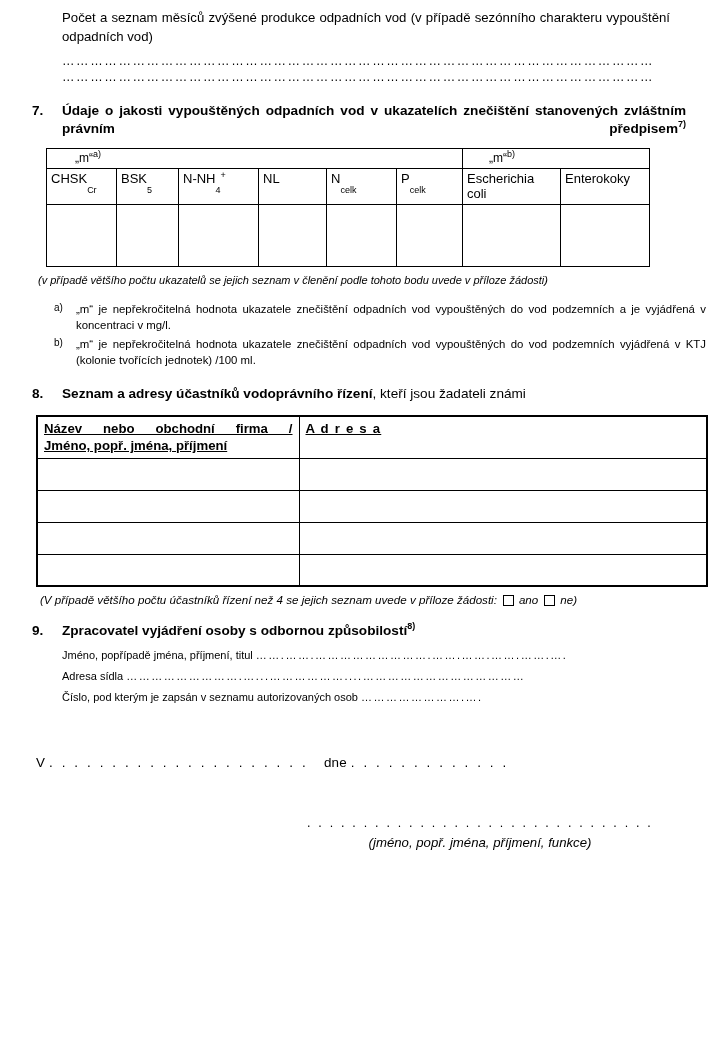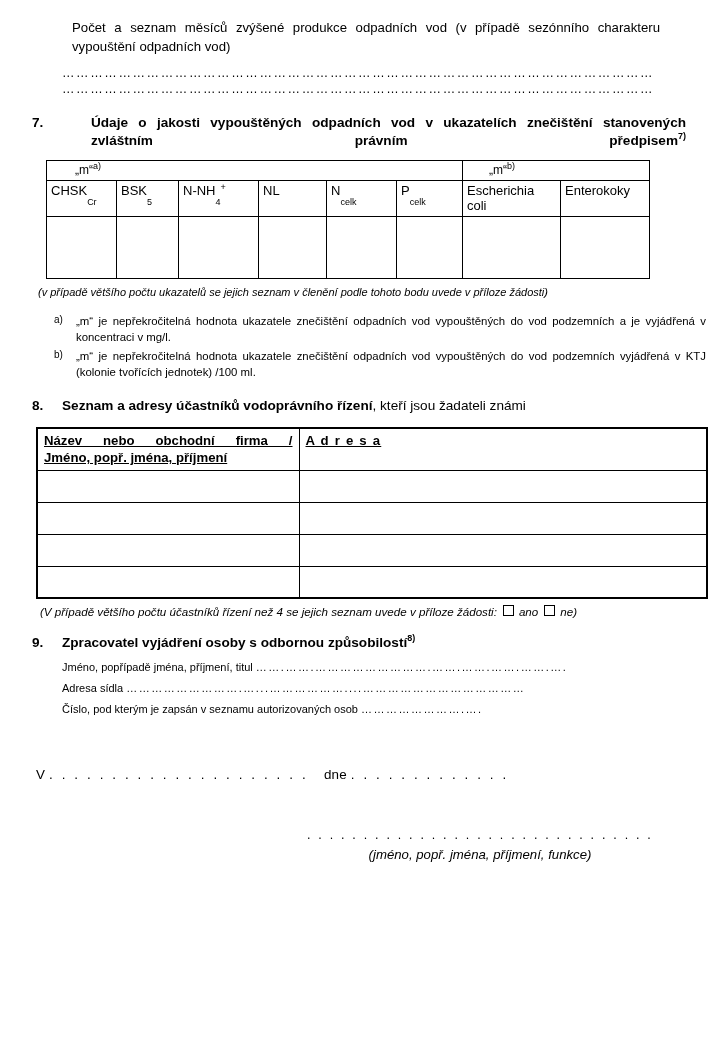--- a/index.html
+++ b/index.html
@@ -18,21 +18,21 @@
   }
   .page {
     position: relative;
     width: 710px;
     height: 1059px;
     padding: 0 18px;
   }
 
   
   .intro {
-    margin: 10px;
+    margin: 0;
     padding: 8px 22px 0 44px;
     font-size: 13.2px;
     line-height: 1.45;
     text-align: justify;
   }
   .dotline {
     padding: 0 16px 0 44px;
     font-size: 12.5px;
     letter-spacing: 1.6px;
     color: #000;
@@ -59,21 +59,20 @@
   .section .head {
     flex: 1 1 auto;
     font-weight: bold;
     font-size: 13.6px;
     line-height: 1.35;
     padding-right: 6px;
   }
   .head.justified {
     text-align: justify;
     text-align-last: justify;
-    margin-left: 29px;
   }
   .head .reg {
     font-weight: normal;
   }
   sup { font-size: 9px; vertical-align: super; line-height: 0; }
   sub { font-size: 9px; vertical-align: baseline; position: relative; top: 10px; line-height: 0; }
 
   
   table.t7 {
     border-collapse: collapse;
@@ -145,21 +144,21 @@
     text-align: justify;
     text-align-last: justify;
   }
 
   .note8 {
     margin: 6px 0 12px 22px;
     width: 668px;
     font-size: 11.6px;
     font-style: italic;
     display: flex;
-    align-items: flex-start;
+    align-items: flex-end;
     flex-wrap: nowrap;
   }
   .chk {
     display: inline-block;
     width: 11px; height: 11px;
     border: 1.4px solid #000;
     margin: 0 5px 0 6px;
     vertical-align: middle;
   }
 

